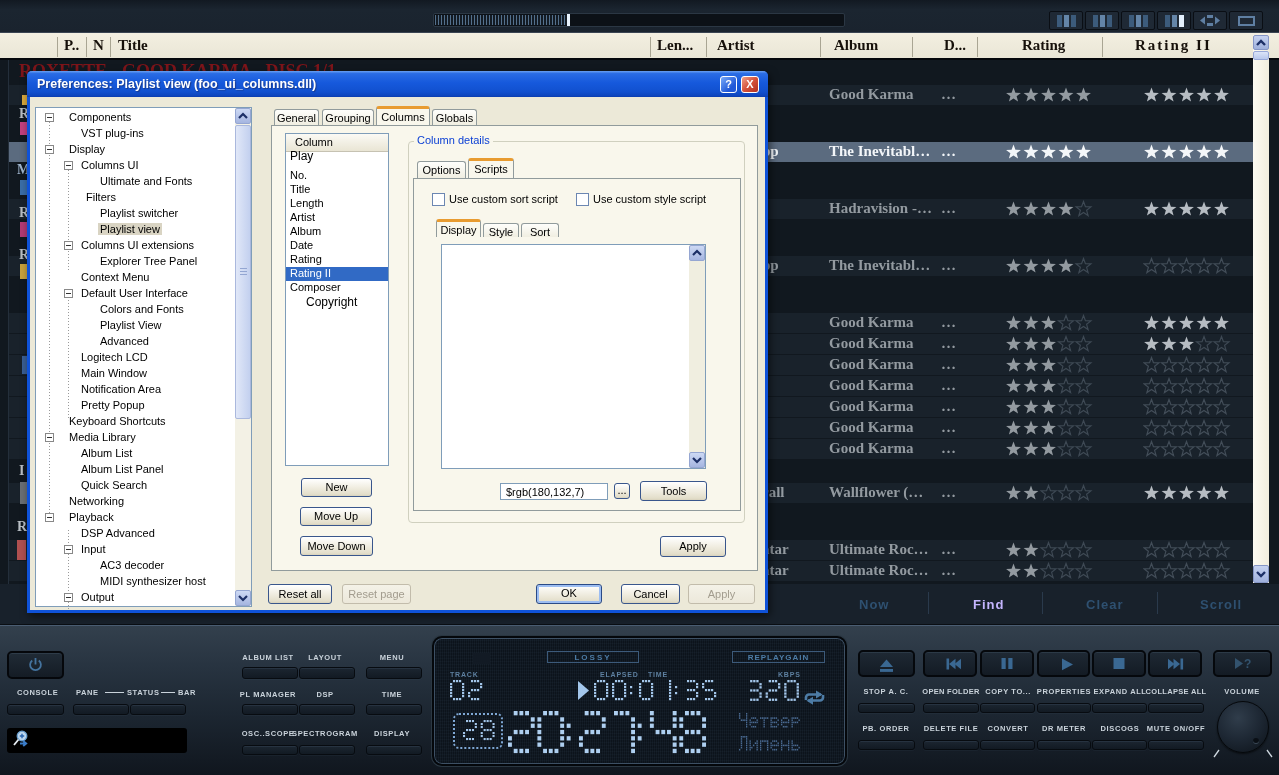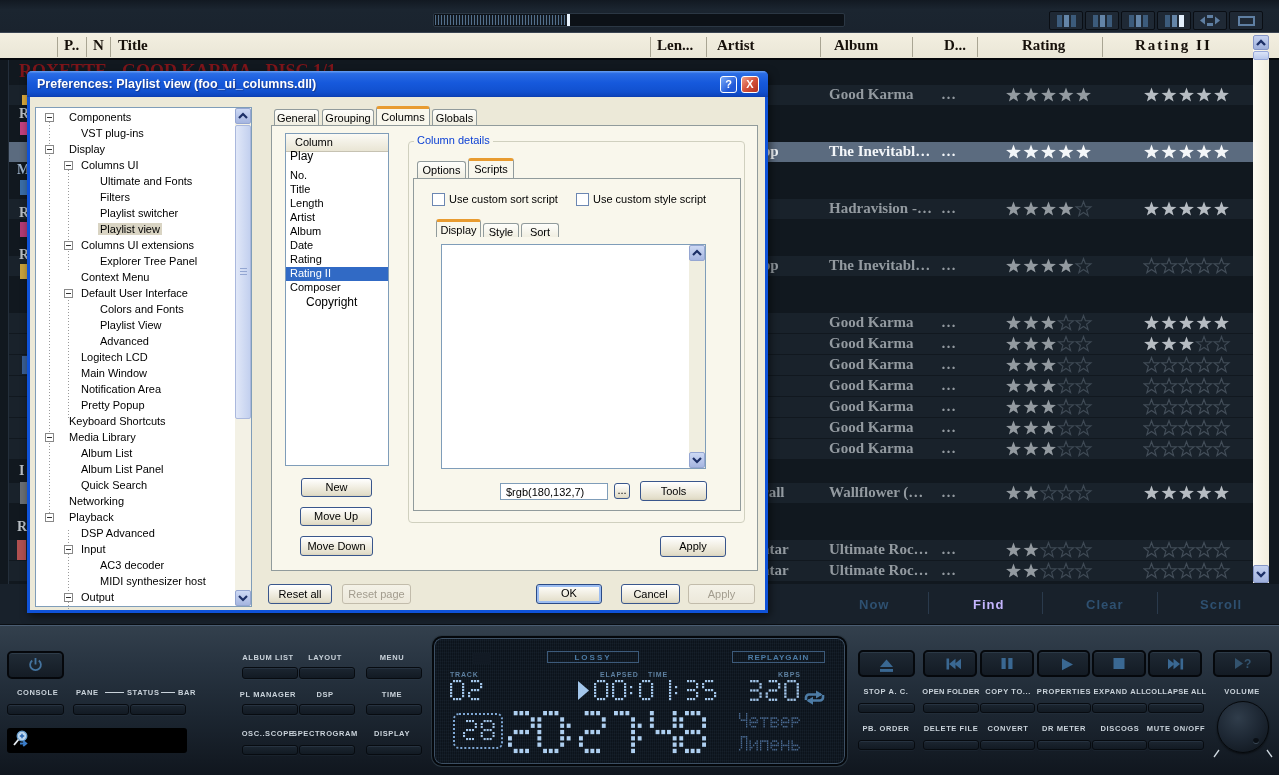--- a/index.html
+++ b/index.html
@@ -957,21 +957,21 @@
         <div class="abs" style="left:43px;top:19px;font-size:11px;color:#000;padding:0 2px">VST plug-ins</div>
         <div class="abs" style="left:9px;top:37px;width:9px;height:9px;border:1px solid #888;background:#fff">
           <div class="abs" style="left:1px;top:3px;width:5px;height:1px;background:#333"></div>
         </div>
         <div class="abs" style="left:31px;top:35px;font-size:11px;color:#000;padding:0 2px">Display</div>
         <div class="abs" style="left:28px;top:53px;width:9px;height:9px;border:1px solid #888;background:#fff">
           <div class="abs" style="left:1px;top:3px;width:5px;height:1px;background:#333"></div>
         </div>
         <div class="abs" style="left:43px;top:51px;font-size:11px;color:#000;padding:0 2px">Columns UI</div>
         <div class="abs" style="left:62px;top:67px;font-size:11px;color:#000;padding:0 2px">Ultimate and Fonts</div>
-        <div class="abs" style="left:62px;top:83px;font-size:11px;color:#000;padding:0 2px">Filters</div>
+        <div class="abs" style="left:48px;top:83px;font-size:11px;color:#000;padding:0 2px">Filters</div>
         <div class="abs" style="left:62px;top:99px;font-size:11px;color:#000;padding:0 2px">Playlist switcher</div>
         <div class="abs" style="left:62px;top:115px;font-size:11px;color:#000; background:#d9d4c3;padding:0 2px">Playlist view</div>
         <div class="abs" style="left:28px;top:133px;width:9px;height:9px;border:1px solid #888;background:#fff">
           <div class="abs" style="left:1px;top:3px;width:5px;height:1px;background:#333"></div>
         </div>
         <div class="abs" style="left:43px;top:131px;font-size:11px;color:#000;padding:0 2px">Columns UI extensions</div>
         <div class="abs" style="left:62px;top:147px;font-size:11px;color:#000;padding:0 2px">Explorer Tree Panel</div>
         <div class="abs" style="left:43px;top:163px;font-size:11px;color:#000;padding:0 2px">Context Menu</div>
         <div class="abs" style="left:28px;top:181px;width:9px;height:9px;border:1px solid #888;background:#fff">
           <div class="abs" style="left:1px;top:3px;width:5px;height:1px;background:#333"></div>

